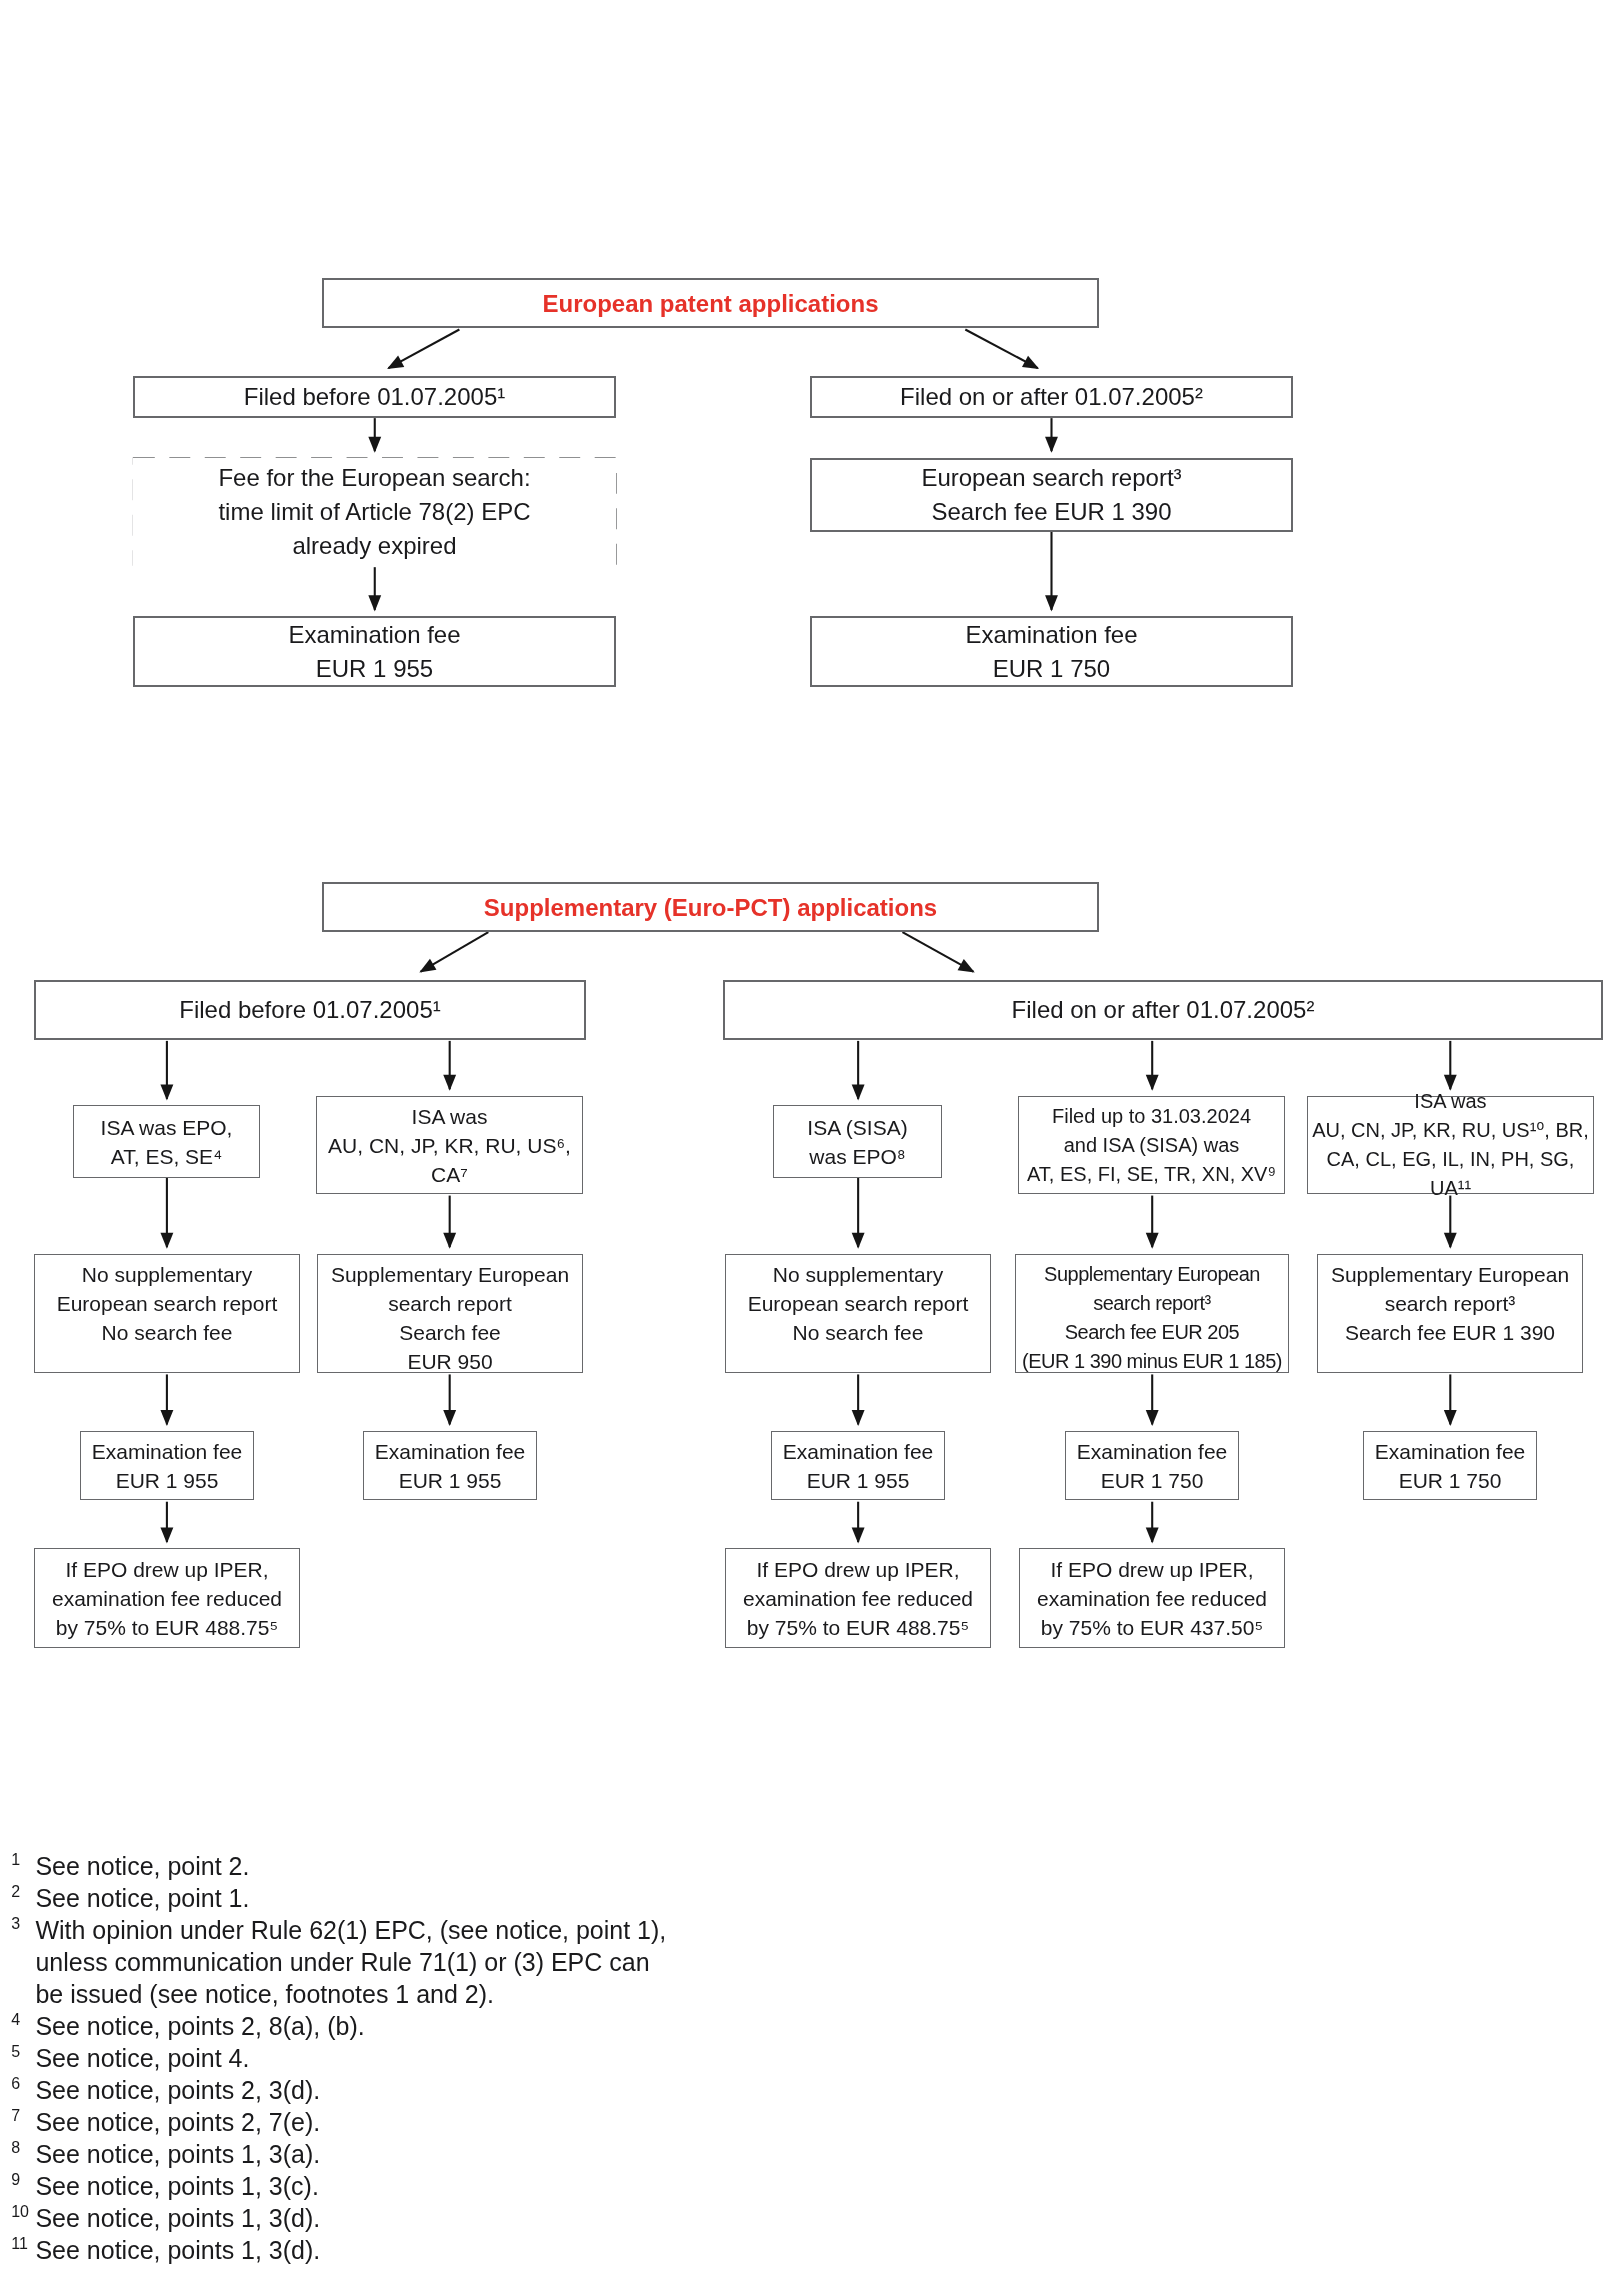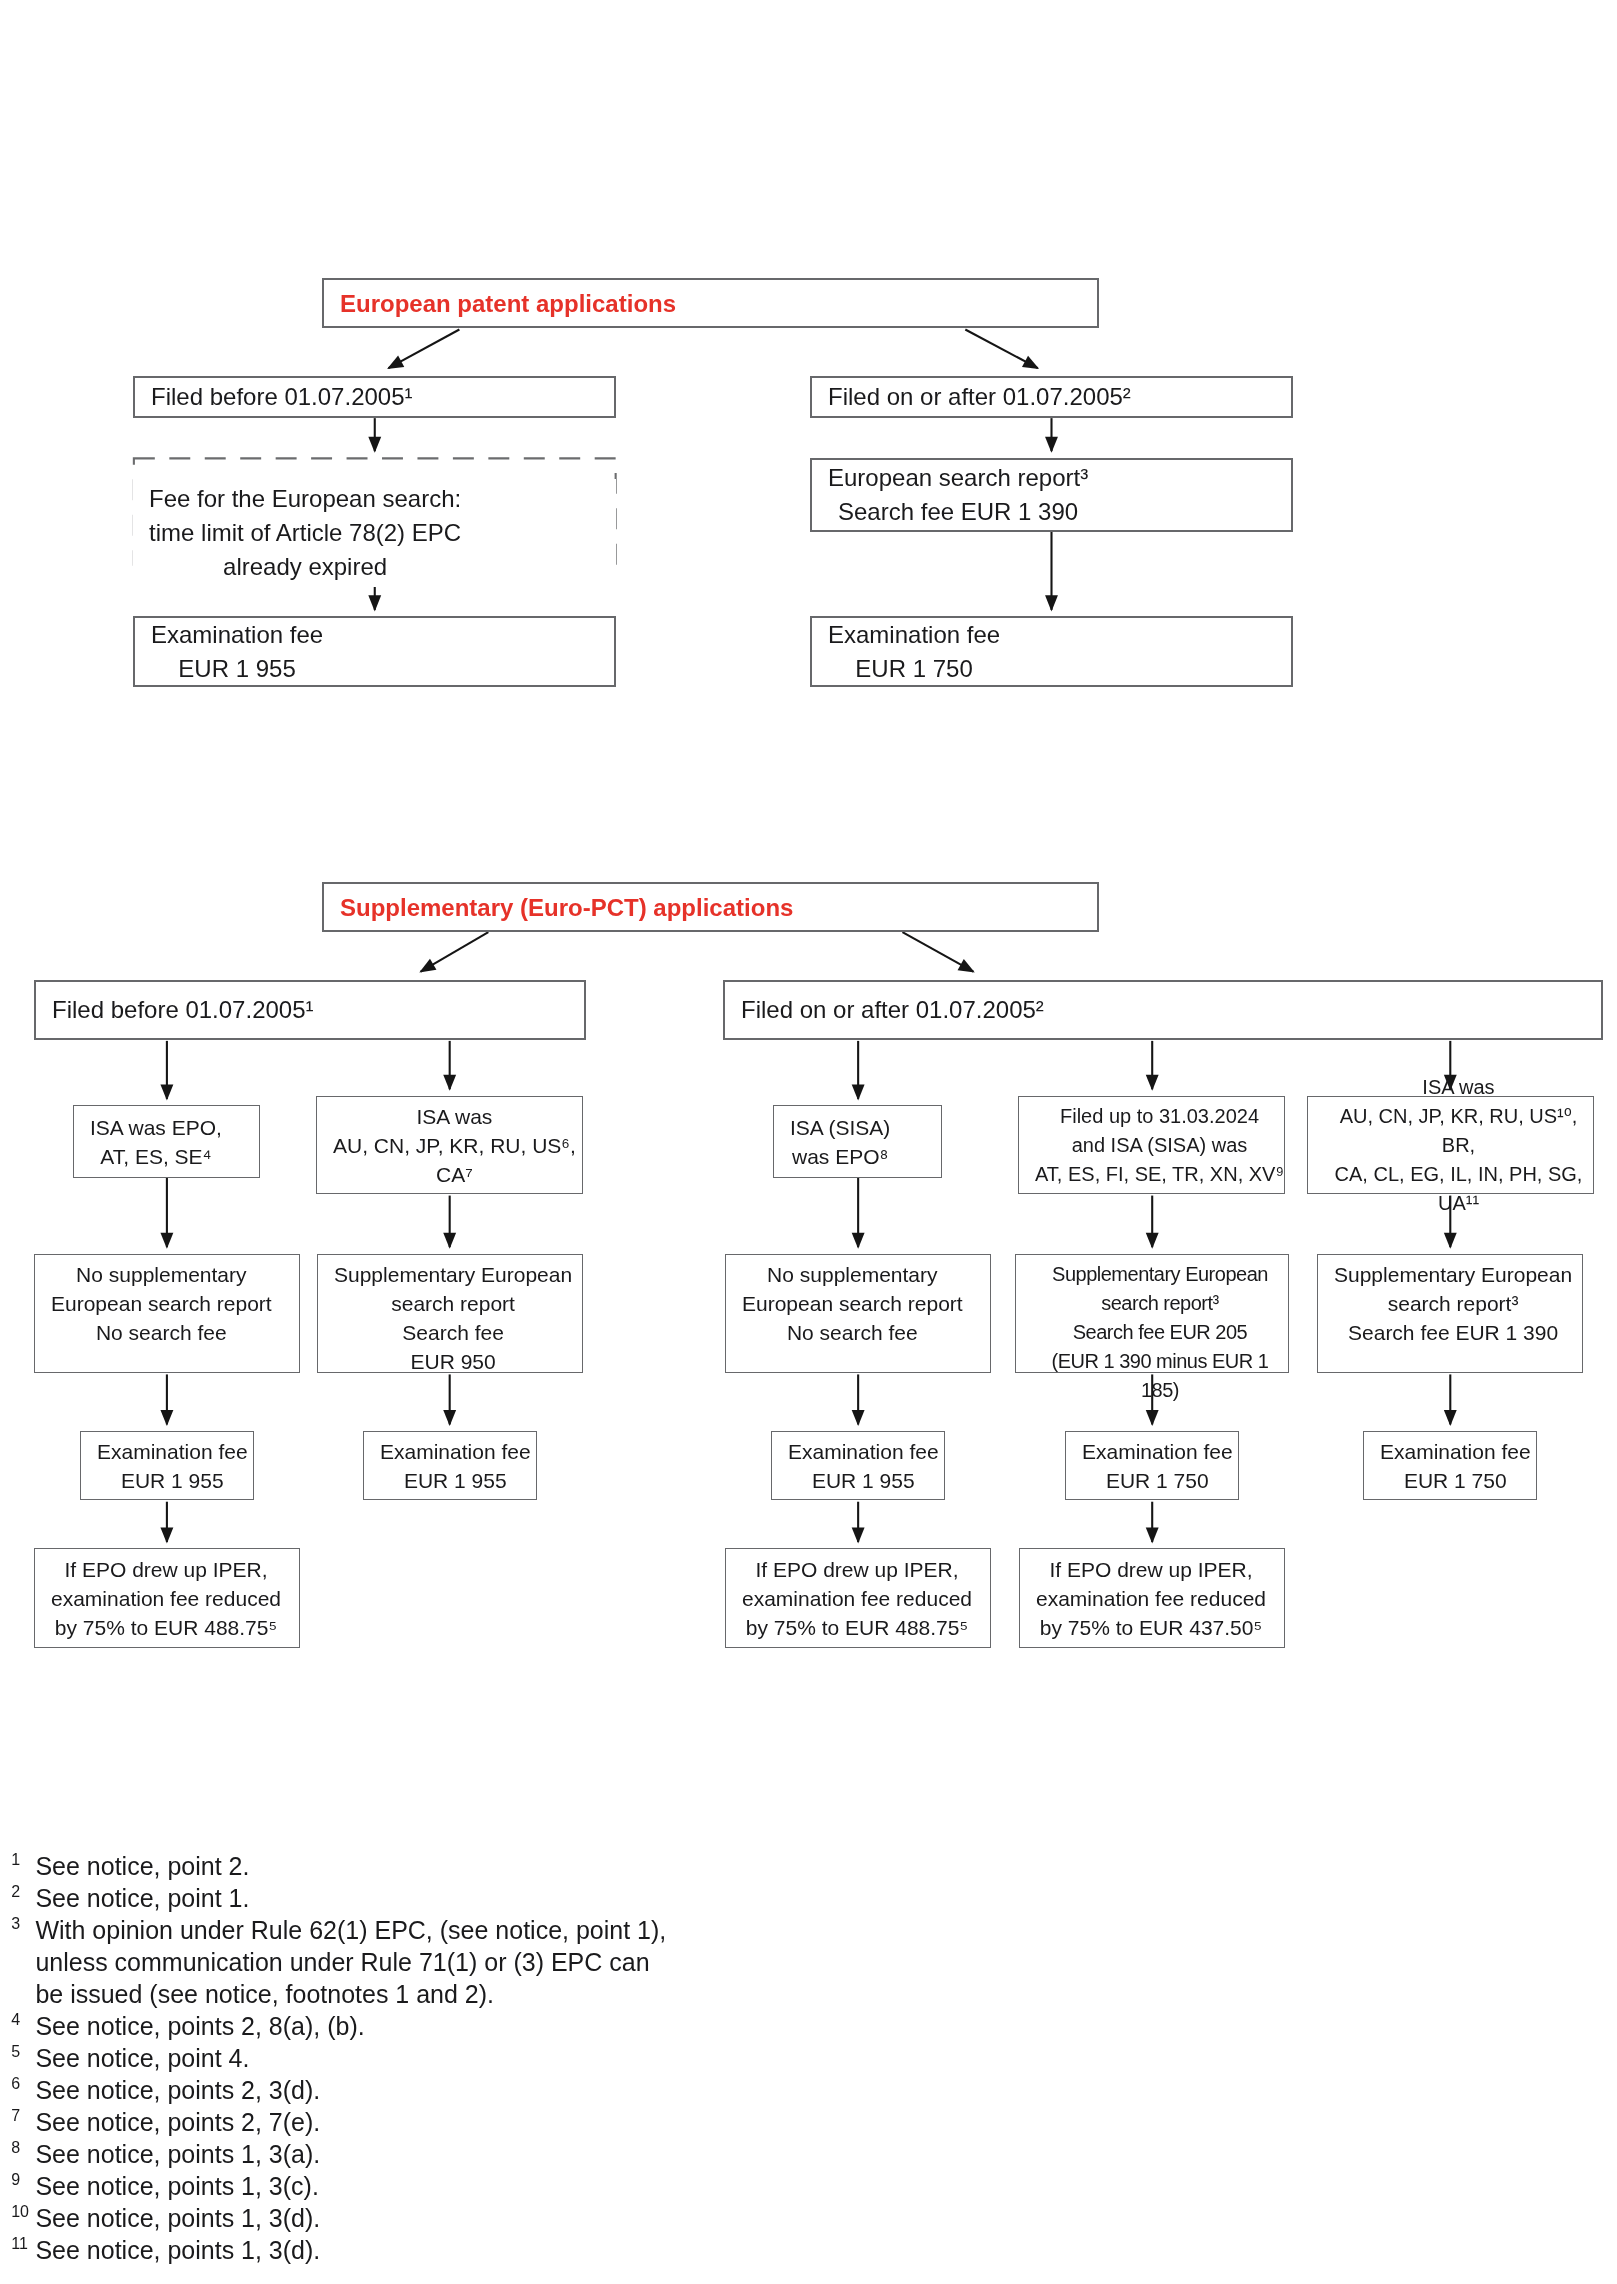--- a/index.html
+++ b/index.html
@@ -7,23 +7,23 @@
     --border:#67686b;
     --ink:#1a1a1c;
   }
   html,body{margin:0;padding:0;background:#ffffff;}
   body{font-family:"Liberation Sans","DejaVu Sans",sans-serif;color:var(--ink);}
   .page{position:relative;width:1618px;height:2284px;background:#fff;overflow:hidden;}
   .page-title{position:absolute;top:9.7px;left:0;width:100%;text-align:center;
     font-size:26.6px;font-weight:bold;letter-spacing:0px;}
   svg.arrows{position:absolute;left:0;top:0;width:1618px;height:2284px;pointer-events:none;}
   .box{position:absolute;background:#fff;border:1.6px solid var(--border);
-    display:flex;align-items:center;justify-content:flex-start;text-align:center;box-sizing:border-box;padding-left:16px;}
+    display:flex;align-items:center;justify-content:center;text-align:center;box-sizing:border-box;}
   .b3{border-width:2.4px;}
-  .noborder{border:none;margin-top:21px;}
+  .noborder{border:none;}
   .txt{white-space:pre-line;}
   .f29{font-size:24px;line-height:34px;}
   .f26{font-size:21px;line-height:29px;}
   .small{font-size:20px;line-height:29px;}
   .tight{letter-spacing:-0.5px;}
   .top-align{align-items:flex-start;}
   .top-align .txt{padding-top:4.8px;}
   .red-bold{color:var(--red);font-weight:bold;font-size:24px;line-height:27px;}
   .footnotes{position:absolute;left:6.4px;top:1850px;width:854px;}
   .fn-row{display:flex;align-items:flex-start;font-size:25px;line-height:32px;}

